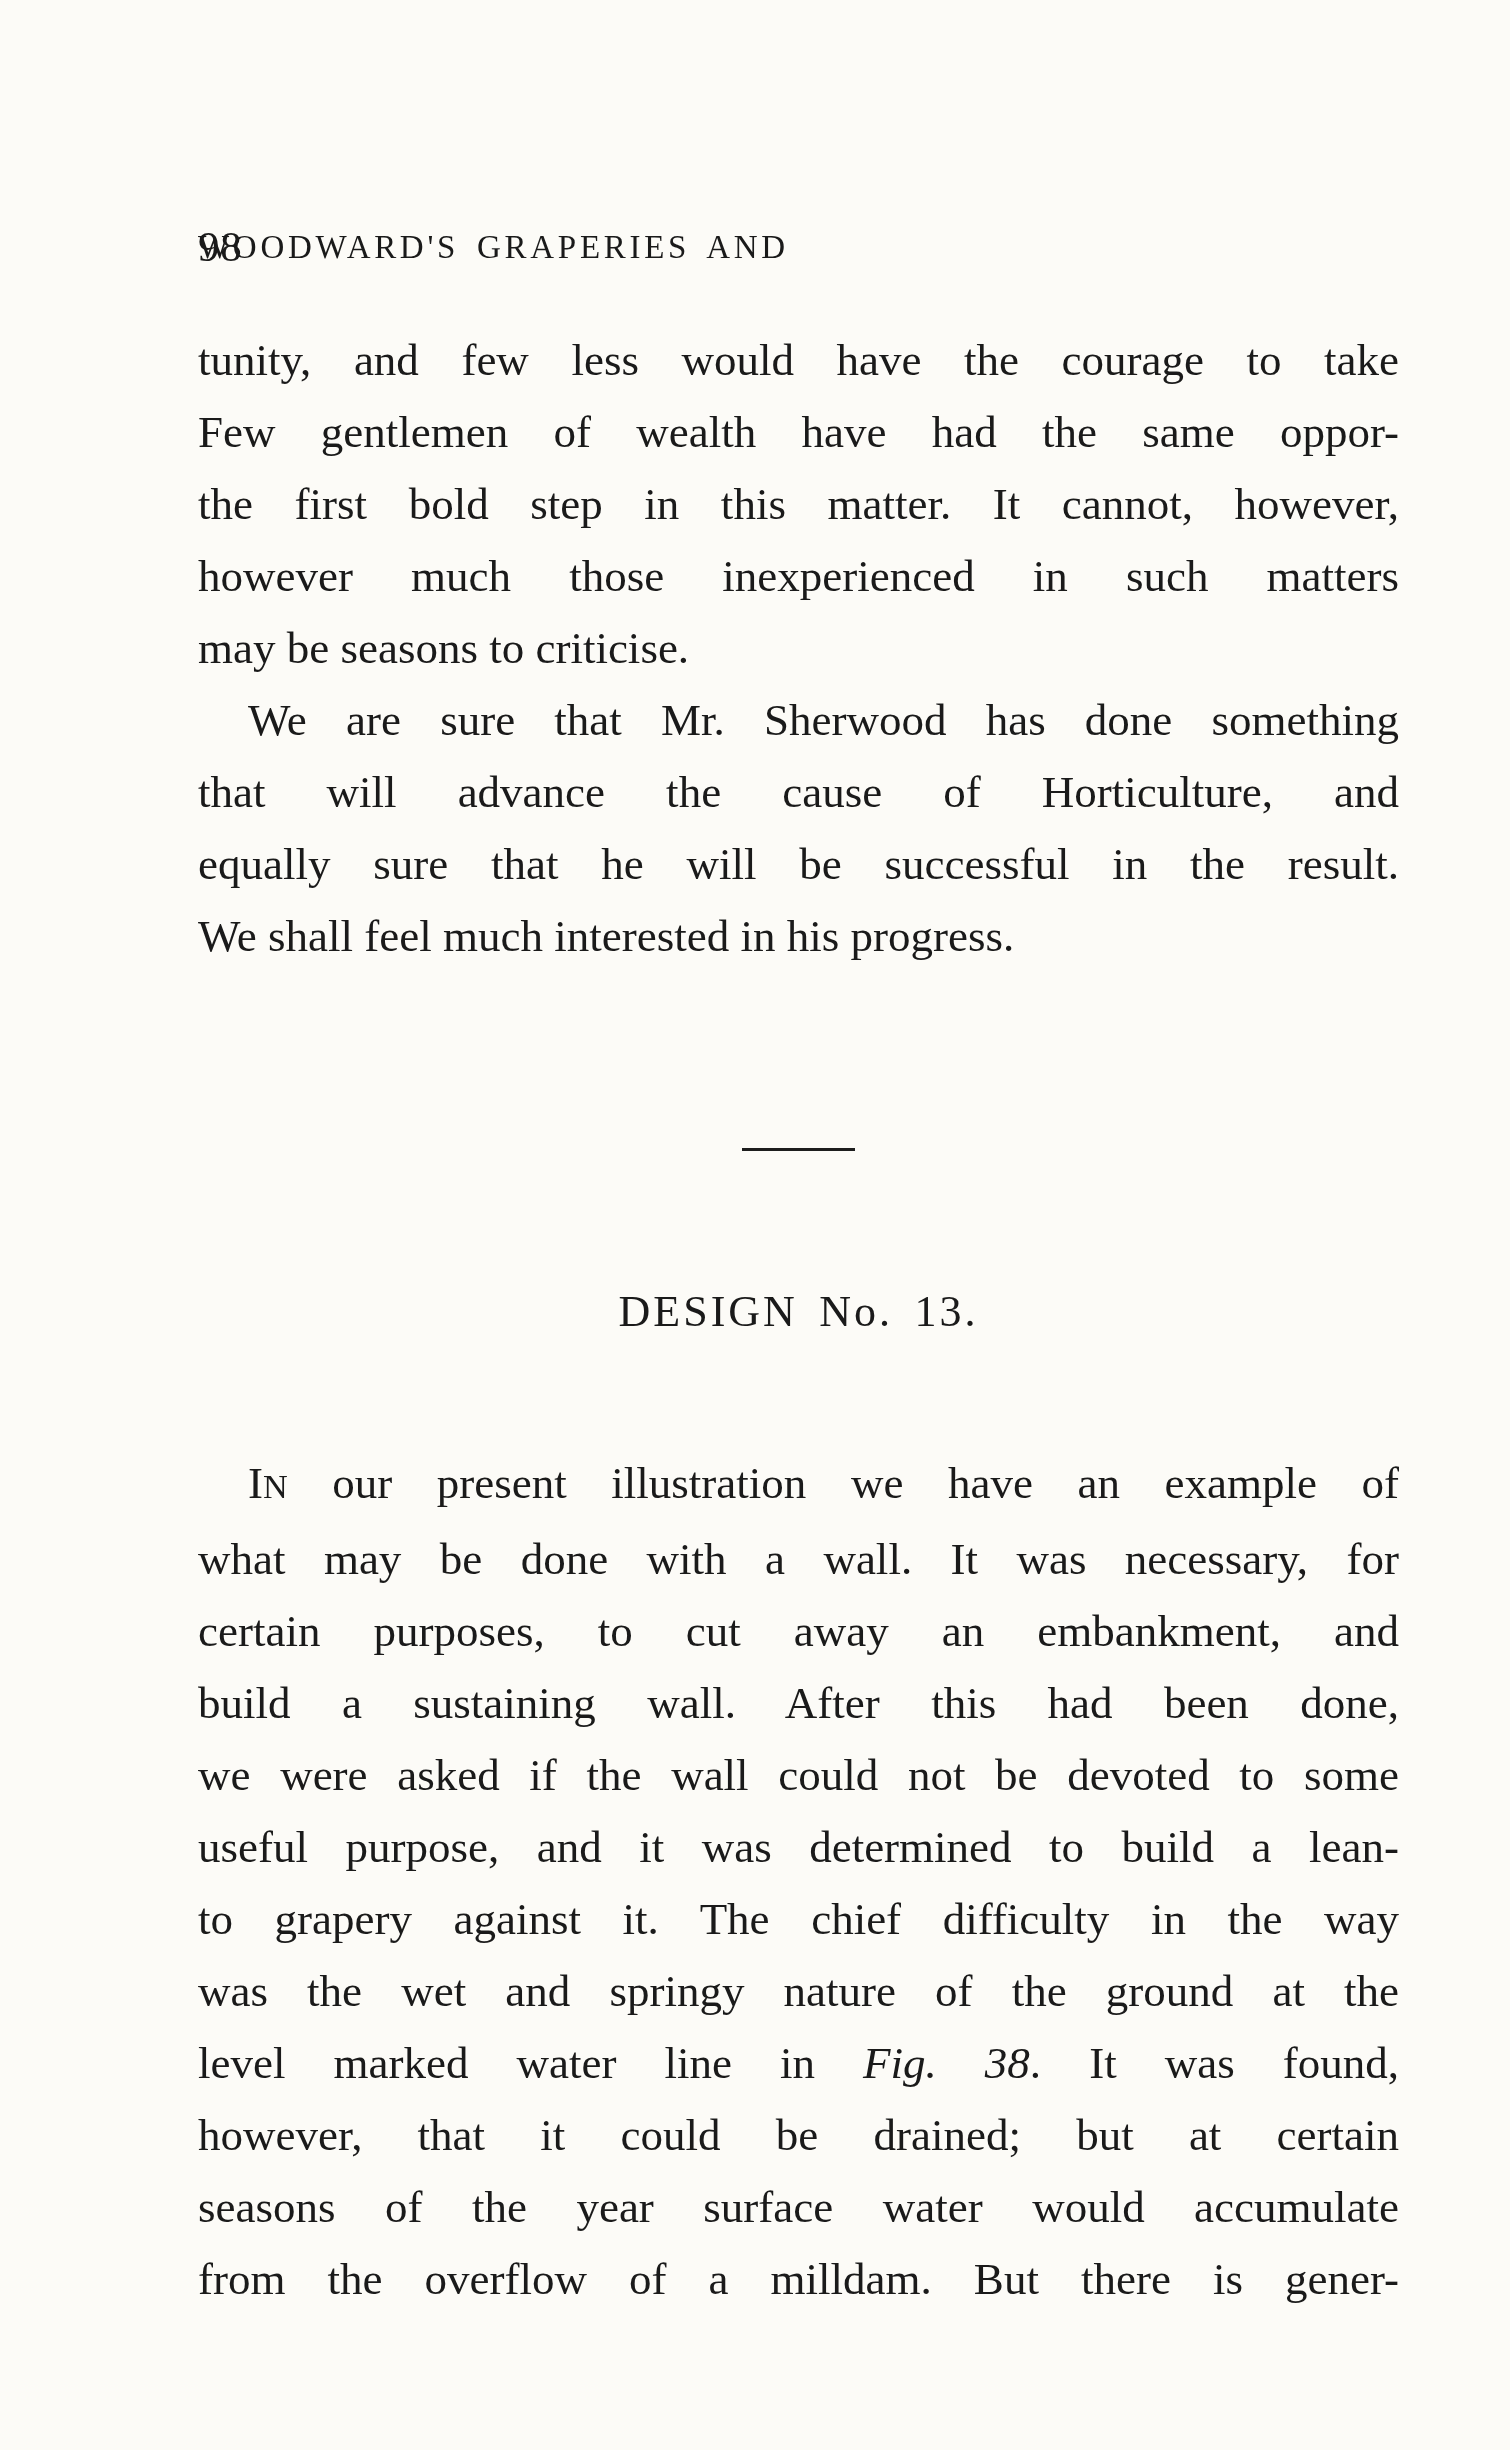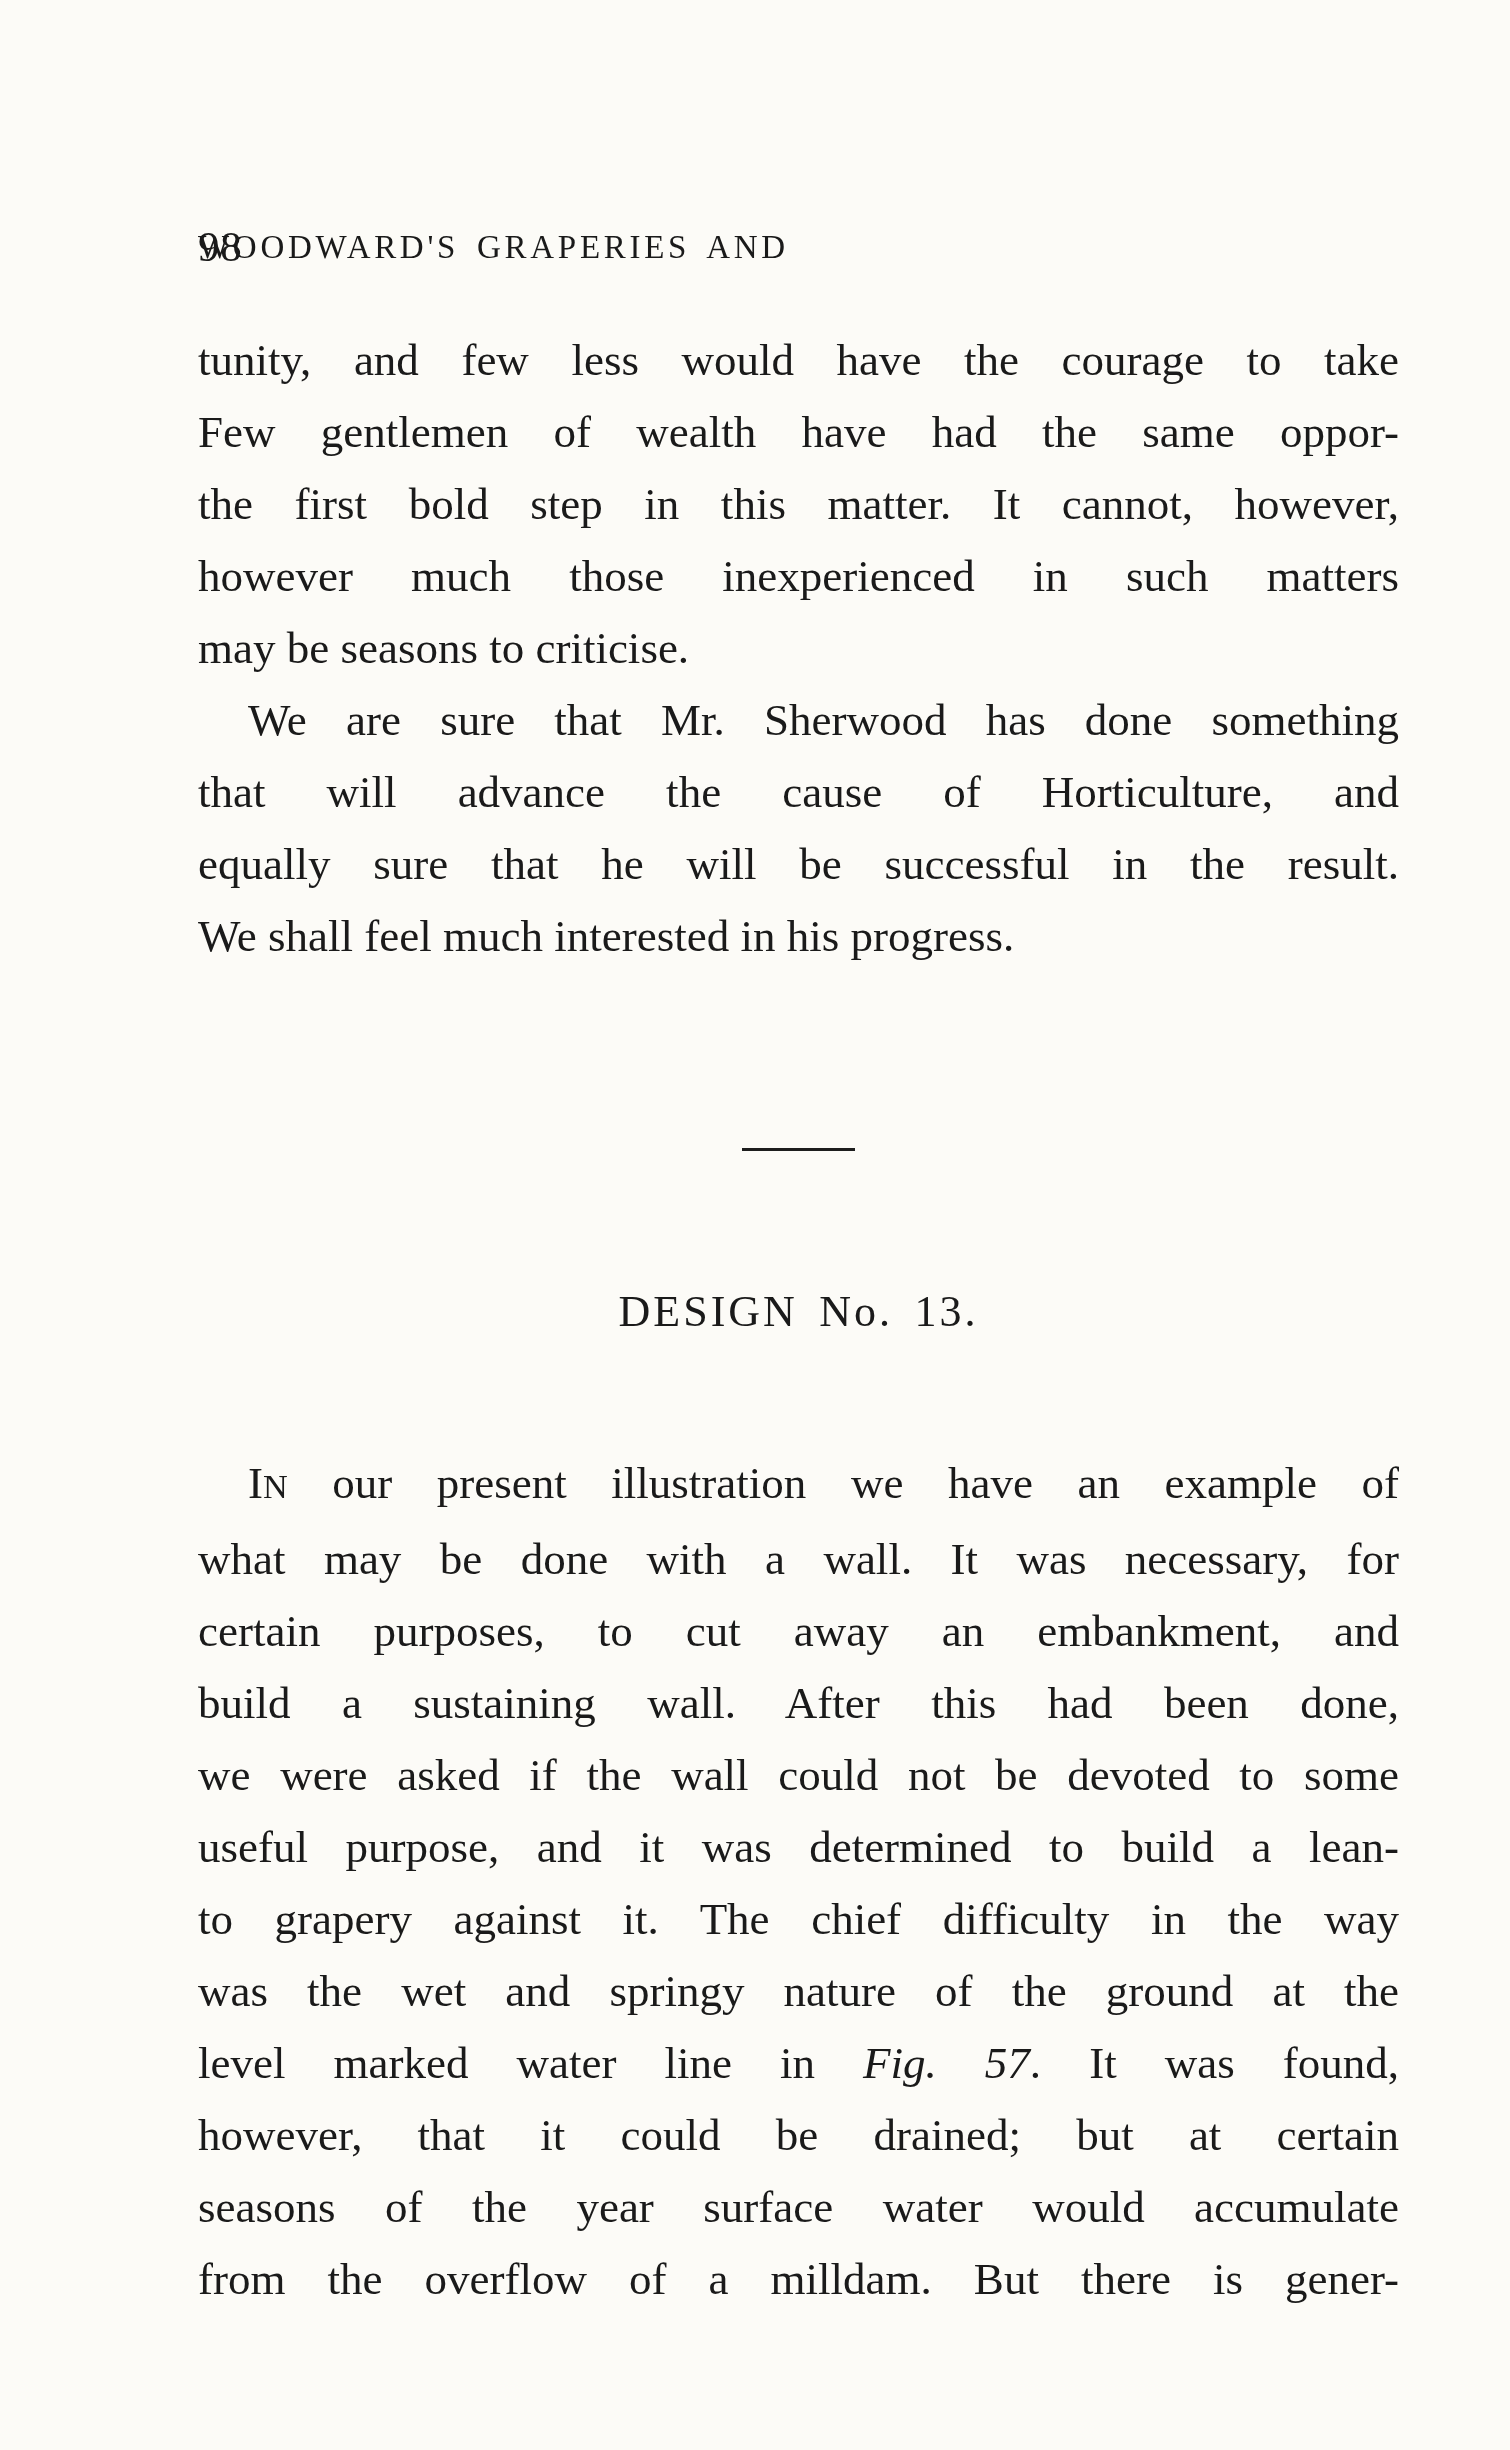--- a/index.html
+++ b/index.html
@@ -115,21 +115,21 @@
     <div class="section-block">
         <p class="para indent">
           <span class="line"><span>I</span><span class="sc">N</span><span> our present illustration we have an example of</span></span>
           <span class="line"><span>what may be done with a wall. It was necessary, for</span></span>
           <span class="line"><span>certain purposes, to cut away an embankment, and</span></span>
           <span class="line"><span>build a sustaining wall. After this had been done,</span></span>
           <span class="line"><span>we were asked if the wall could not be devoted to some</span></span>
           <span class="line"><span>useful purpose, and it was determined to build a lean-</span></span>
           <span class="line"><span>to grapery against it. The chief difficulty in the way</span></span>
           <span class="line"><span>was the wet and springy nature of the ground at the</span></span>
-          <span class="line"><span>level marked water line in </span><span class="it">Fig. 57</span><span>. It was found,</span></span>
+          <span class="line"><span>level marked water line in </span><span class="it">Fig. 38</span><span>. It was found,</span></span>
           <span class="line"><span>however, that it could be drained; but at certain</span></span>
           <span class="line"><span>seasons of the year surface water would accumulate</span></span>
           <span class="line"><span>from the overflow of a milldam. But there is gener-</span></span>
         </p>
       </div>
 
   </div>
 </div>
 
 

